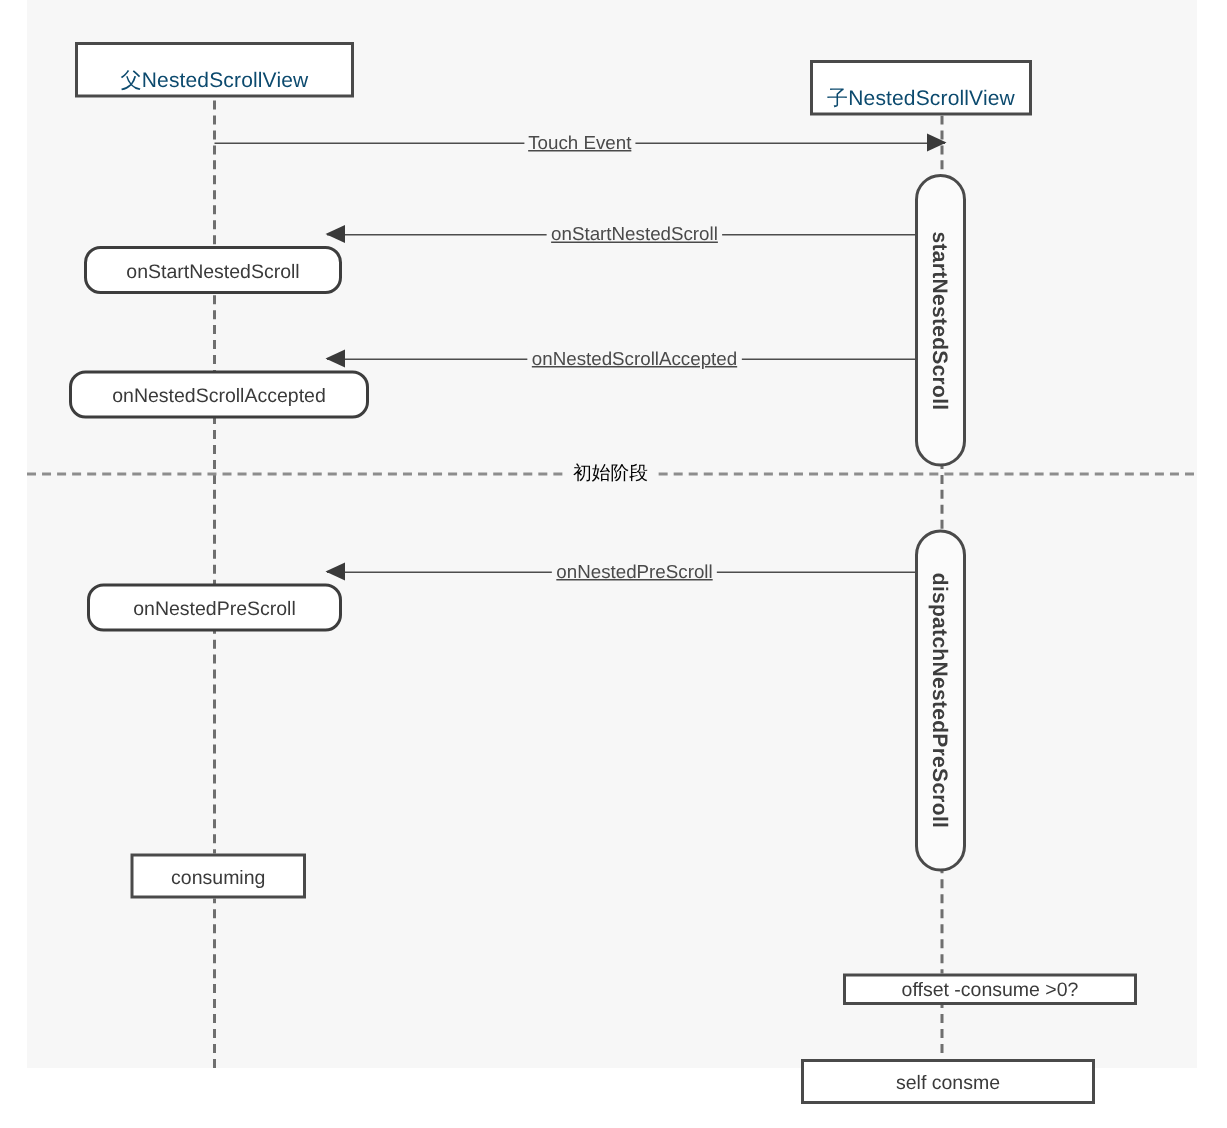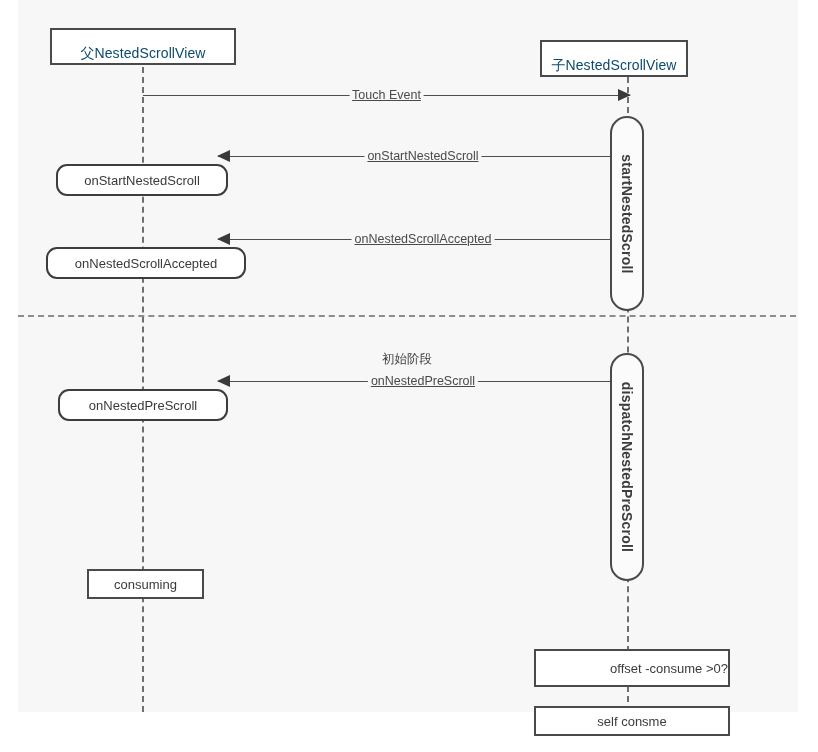--- a/index.html
+++ b/index.html
@@ -155,24 +155,23 @@
     border-top: 2px dashed #8d8d8d;
   }
   .divider .dlabel {
     position: absolute;
     top: -2px;
     left: 50%;
     transform: translateX(-50%);
     background: #f7f7f7;
     padding: 0 4px;
     font-size: 12.5px;
-    color: #404040;
+    color: #000000;
     line-height: 20px;
     white-space: nowrap;
-    margin-top: 44px;
   }
 </style>
 </head>
 <body>
 
 <div id="page">
   <div id="canvas">
 
     <div class="lifeline" style="left:124px; top:47px; height:665px;"></div>
     <div class="lifeline" style="left:609px; top:47px; height:665px;"></div>
@@ -227,21 +226,21 @@
     </div>
 
     <div class="callbox" style="left:40px; top:389px; width:170px; height:32px;">
       <span>onNestedPreScroll</span>
     </div>
 
     <div class="sqbox" style="left:69px; top:533px; width:117px; height:30px;">
       <span>consuming</span>
     </div>
 
-    <div class="sqbox" style="left:516px; top:613px; width:196px; height:38px;justify-content:flex-end;">
+    <div class="sqbox" style="left:544px; top:613px; width:196px; height:21px;">
       <span>offset -consume &gt;0?</span>
     </div>
 
     <div class="sqbox" style="left:516px; top:670px; width:196px; height:30px;">
       <span>self consme</span>
     </div>
 
     <div class="divider" style="left:0px; top:307px; width:778px;">
       <div class="dline"></div>
       <div class="dlabel">初始阶段</div>

